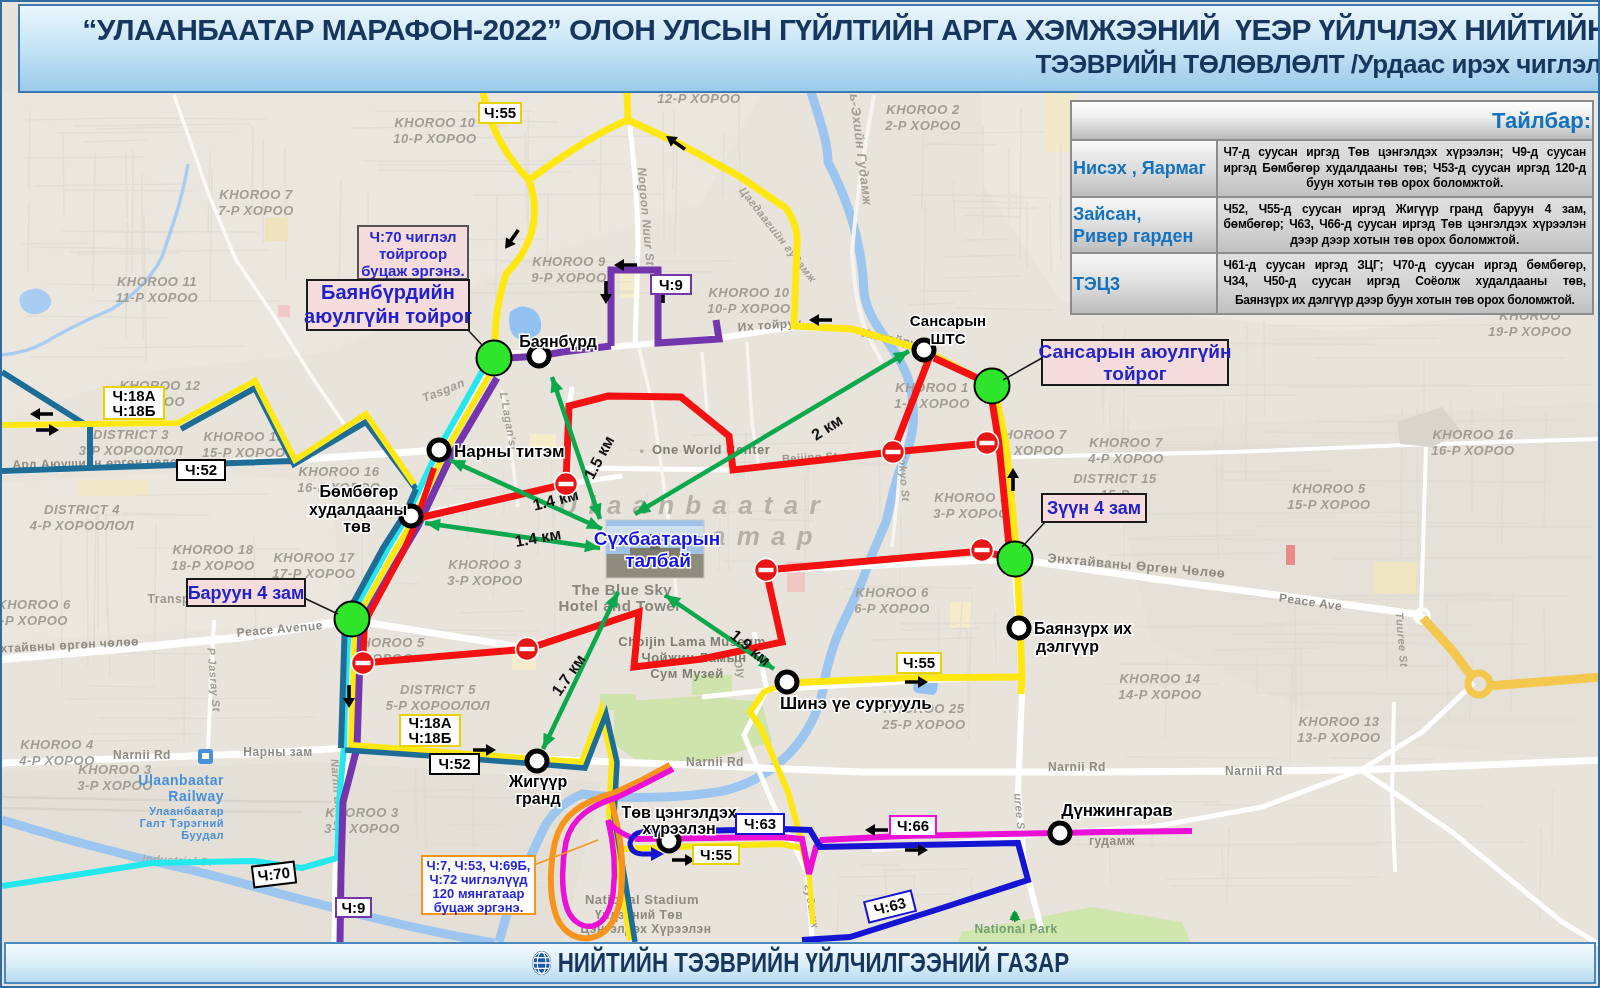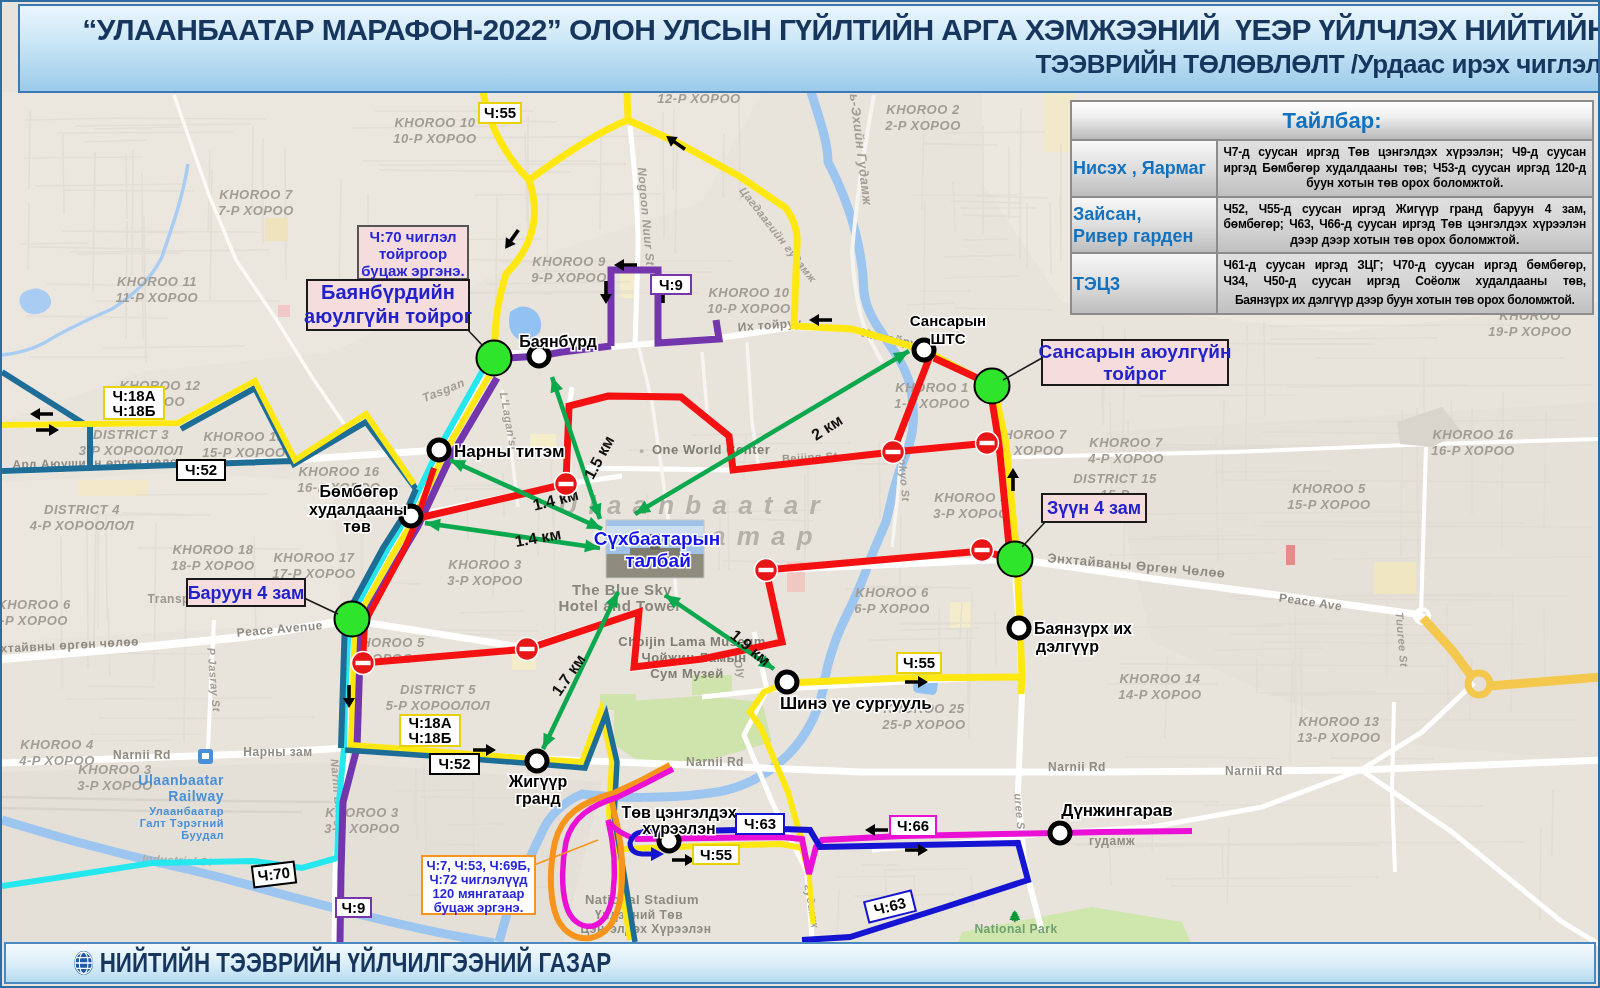--- a/index.html
+++ b/index.html
@@ -1,24 +1,24 @@
 <!DOCTYPE html>
 <html><head>
 <meta charset="utf-8">
 <style>
 html,body{margin:0;padding:0;}
 .page{position:relative;width:1600px;height:988px;background:#ffffff;font-family:"Liberation Sans",sans-serif;overflow:hidden;box-sizing:border-box;border:2px solid #2e6da4;}
 .hdr{position:absolute;left:16px;top:2px;width:1588px;height:85px;background:linear-gradient(180deg,#eaf5fc 0%,#cde8f7 40%,#9bcaea 100%);border:2px solid #3b79b5;text-align:right;color:#17365d;font-weight:bold;}
 .hdr .l1{font-size:30px;margin-top:7px;letter-spacing:-0.6px;white-space:nowrap;}
 .hdr .l2{font-size:26px;margin-top:2px;letter-spacing:-0.5px;}
 .map{position:absolute;left:0;top:0;}
-.ftr{position:absolute;left:2px;top:940px;width:1588px;height:38px;background:linear-gradient(180deg,#f4fafd 0%,#d9edf8 55%,#b5daf0 100%);border:2px solid #4a88c0;text-align:left;color:#17365d;font-weight:bold;font-size:28px;line-height:38px;}
+.ftr{position:absolute;left:2px;top:940px;width:1588px;height:38px;background:linear-gradient(180deg,#f4fafd 0%,#d9edf8 55%,#b5daf0 100%);border:2px solid #4a88c0;text-align:center;color:#17365d;font-weight:bold;font-size:28px;line-height:38px;}
 .legend{position:absolute;left:1068px;top:98px;width:524px;height:215px;border:2px solid #7f7f7f;background:#ffffff;border-collapse:collapse;table-layout:fixed;}
 .legend td{border:2px solid #8c8c8c;}
-.lg-h{height:35px;background:linear-gradient(180deg,#ffffff 0%,#f0f0f0 40%,#b9b9b9 100%);color:#1272bf;font-weight:bold;font-size:22px;text-align:center;vertical-align:middle;}
+.lg-h{height:35px;background:linear-gradient(180deg,#ffffff 0%,#f0f0f0 40%,#b9b9b9 100%);color:#1272bf;font-weight:bold;font-size:22px;text-align:right;vertical-align:middle;}
 .lg-l{width:145px;background:linear-gradient(180deg,#f8f8f8 0%,#dedede 50%,#bdbdbd 100%);color:#1272bf;font-weight:bold;font-size:18px;vertical-align:middle;line-height:22px;}
 .lg-r{background:linear-gradient(180deg,#e0e0e0 0%,#d2d2d2 60%,#c0c0c0 100%);color:#000;font-weight:bold;font-size:12px;vertical-align:middle;padding:2px 6px;line-height:15.4px;}
 .jl{text-align:justify;text-align-last:justify;letter-spacing:-0.2px;}
 .jn{text-align:center;}
 </style>
 </head>
 <body>
 <div class="page">
 
 <svg class="map" width="1600" height="988" viewBox="0 0 1600 988" text-rendering="optimizeLegibility">

